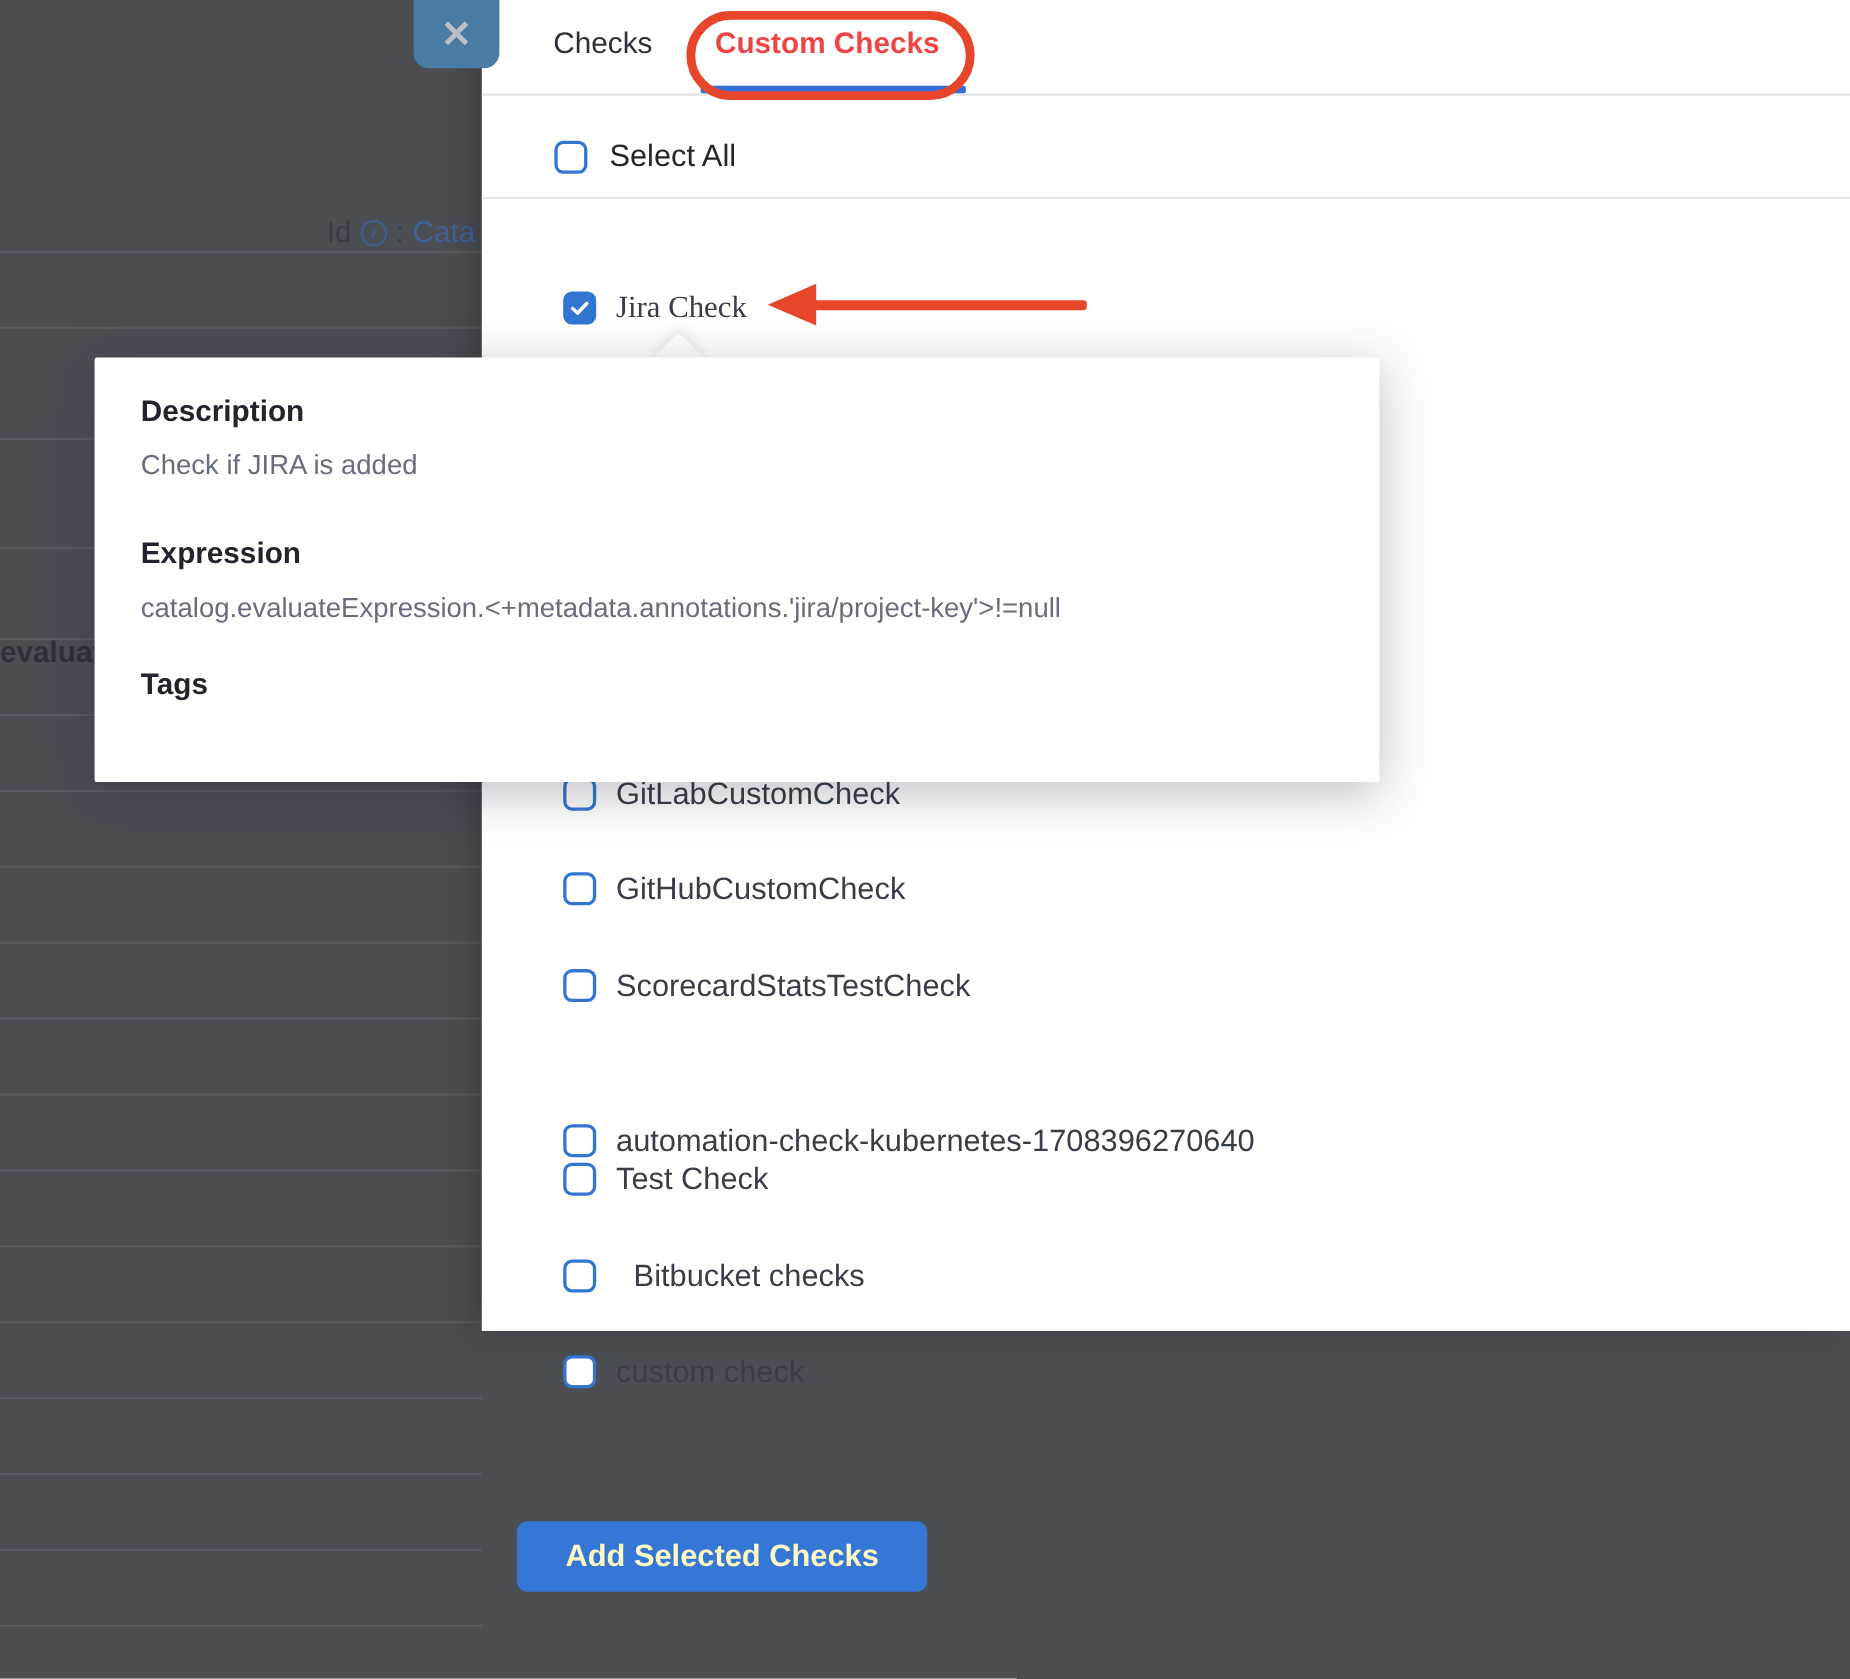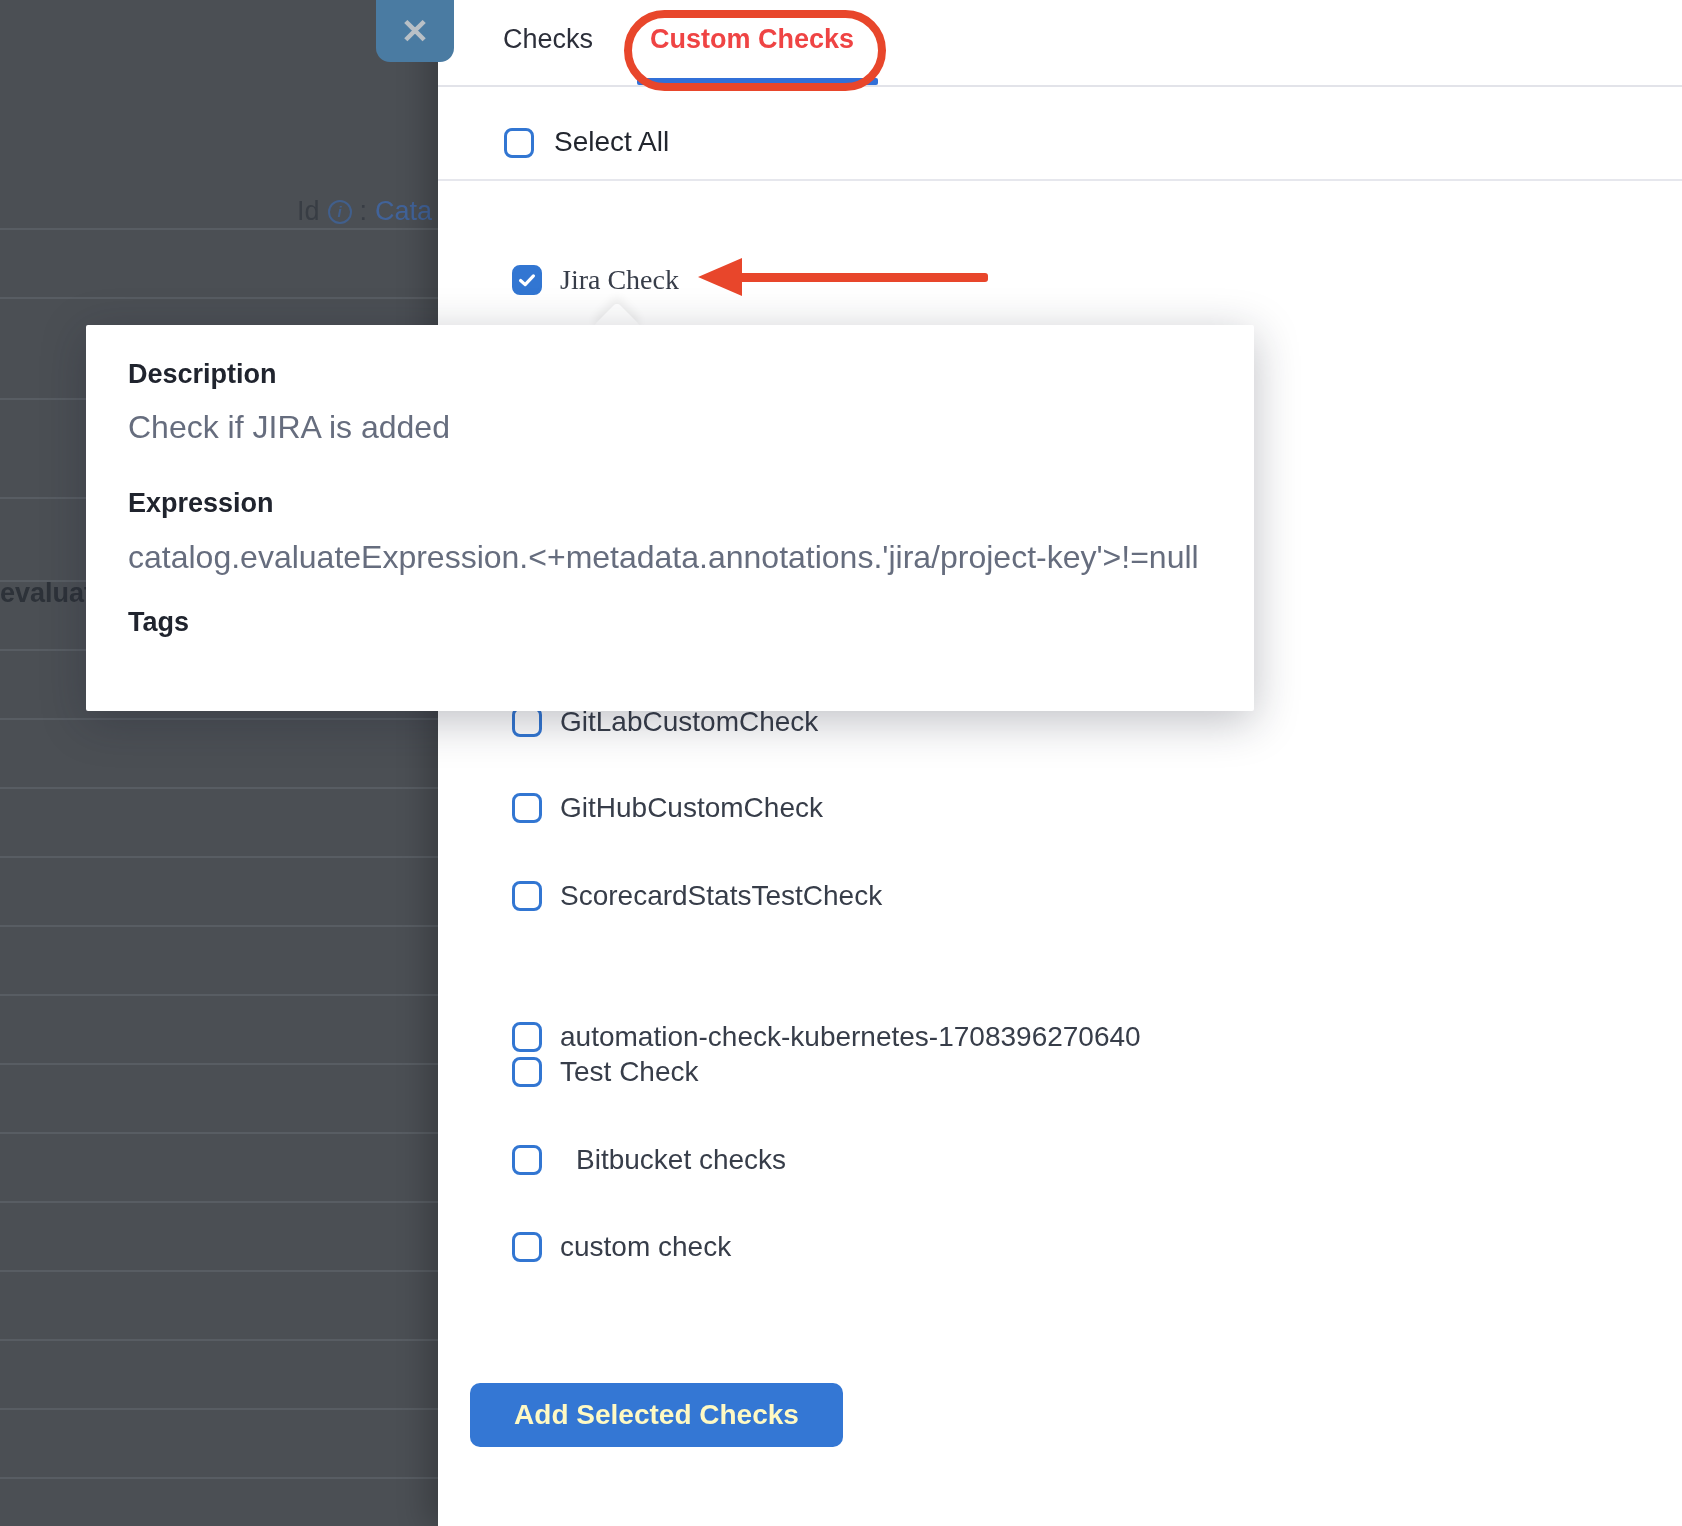--- a/index.html
+++ b/index.html
@@ -21,21 +21,21 @@
   .bg-header .blue{color:#41639a;}
   .info-circle{display:inline-flex; align-items:center; justify-content:center;
     width:24px; height:24px; border:2px solid #415f8c; border-radius:50%;
     color:#415f8c; font-size:15px; font-style:italic; font-weight:bold;}
   .bg-cell{position:absolute; left:0; top:578px; z-index:1; font-size:27px; font-weight:600; color:#2d3239; white-space:nowrap;}
   .close-btn{position:absolute; left:376px; top:0; width:78px; height:62px; z-index:8;
     background:var(--closebg); border:none; border-radius:0 0 14px 14px;
     color:#b9c0c6; font-size:34px; font-weight:bold; cursor:pointer;
     display:flex; align-items:center; justify-content:center; font-family:inherit;}
   
-  .drawer{position:absolute; left:438px; top:0; width:1244px; height:1526px; background:#fff;
+  .drawer{position:absolute; left:438px; top:0; width:1244px; height:1210px; background:#fff;
     box-shadow:-12px 0 28px rgba(0,0,0,.22); z-index:1;}
   .tab-divider{position:absolute; left:0; top:85px; width:1244px; height:2px; background:#e2e3e9;}
   .tab{position:absolute; top:24px; font-size:27px; background:none; border:none; padding:0; cursor:pointer;
     font-family:inherit; color:#2c2f3a; white-space:nowrap;}
   .tab.inactive{left:65px; font-weight:500;}
   .tab.active{left:212px; font-weight:700; color:#ef4444;}
   .tab-underline{position:absolute; left:199px; top:78px; width:241px; height:7px; background:var(--underline); border-radius:2px;}
   .selectall-row{position:absolute; left:66px; top:126px; display:flex; align-items:flex-end; gap:20px; cursor:pointer;}
   .selectall-divider{position:absolute; left:0; top:179px; width:1244px; height:2px; background:var(--divider);}
   .cb{width:30px; height:30px; border:3px solid var(--accent); border-radius:8px; background:#fff; flex:0 0 auto;
@@ -52,21 +52,21 @@
   .arrow-line{position:absolute; left:738px; top:273px; width:250px; height:9px; background:var(--red); border-radius:3px; z-index:7;}
   .arrow-head{position:absolute; left:698px; top:258px; width:0; height:0; z-index:7;
     border-top:19px solid transparent; border-bottom:19px solid transparent; border-right:44px solid var(--red);}
   
   .tooltip{position:absolute; left:86px; top:325px; width:1168px; height:386px; background:#fff;
     border-radius:2px; z-index:5; box-shadow:0 10px 45px rgba(25,30,45,.28);}
   .tooltip-caret{position:absolute; left:600px; top:309px; width:34px; height:34px; background:#fff;
     transform:rotate(45deg); border-radius:5px; z-index:5; box-shadow:-4px -4px 10px rgba(0,0,0,.07);}
   .tip-item{position:absolute; left:42px; white-space:nowrap;}
   .tip-h{font-size:27px; font-weight:700; color:var(--tip-head);}
-  .tip-t{font-size:32px; color:var(--tip-body);}
+  .tip-t{font-size:25px; color:var(--tip-body);}
   
   .add-btn{position:absolute; left:32px; top:1383px; width:373px; height:64px;
     background:var(--btn); color:#fef9c3; border:none; border-radius:10px;
     font-size:28px; font-weight:700; font-family:inherit; cursor:pointer;}
 </style>
 </head>
 <body>
 
 <div id="bg-lines">
     <div class="bg-line" style="top: 228px;"></div>

